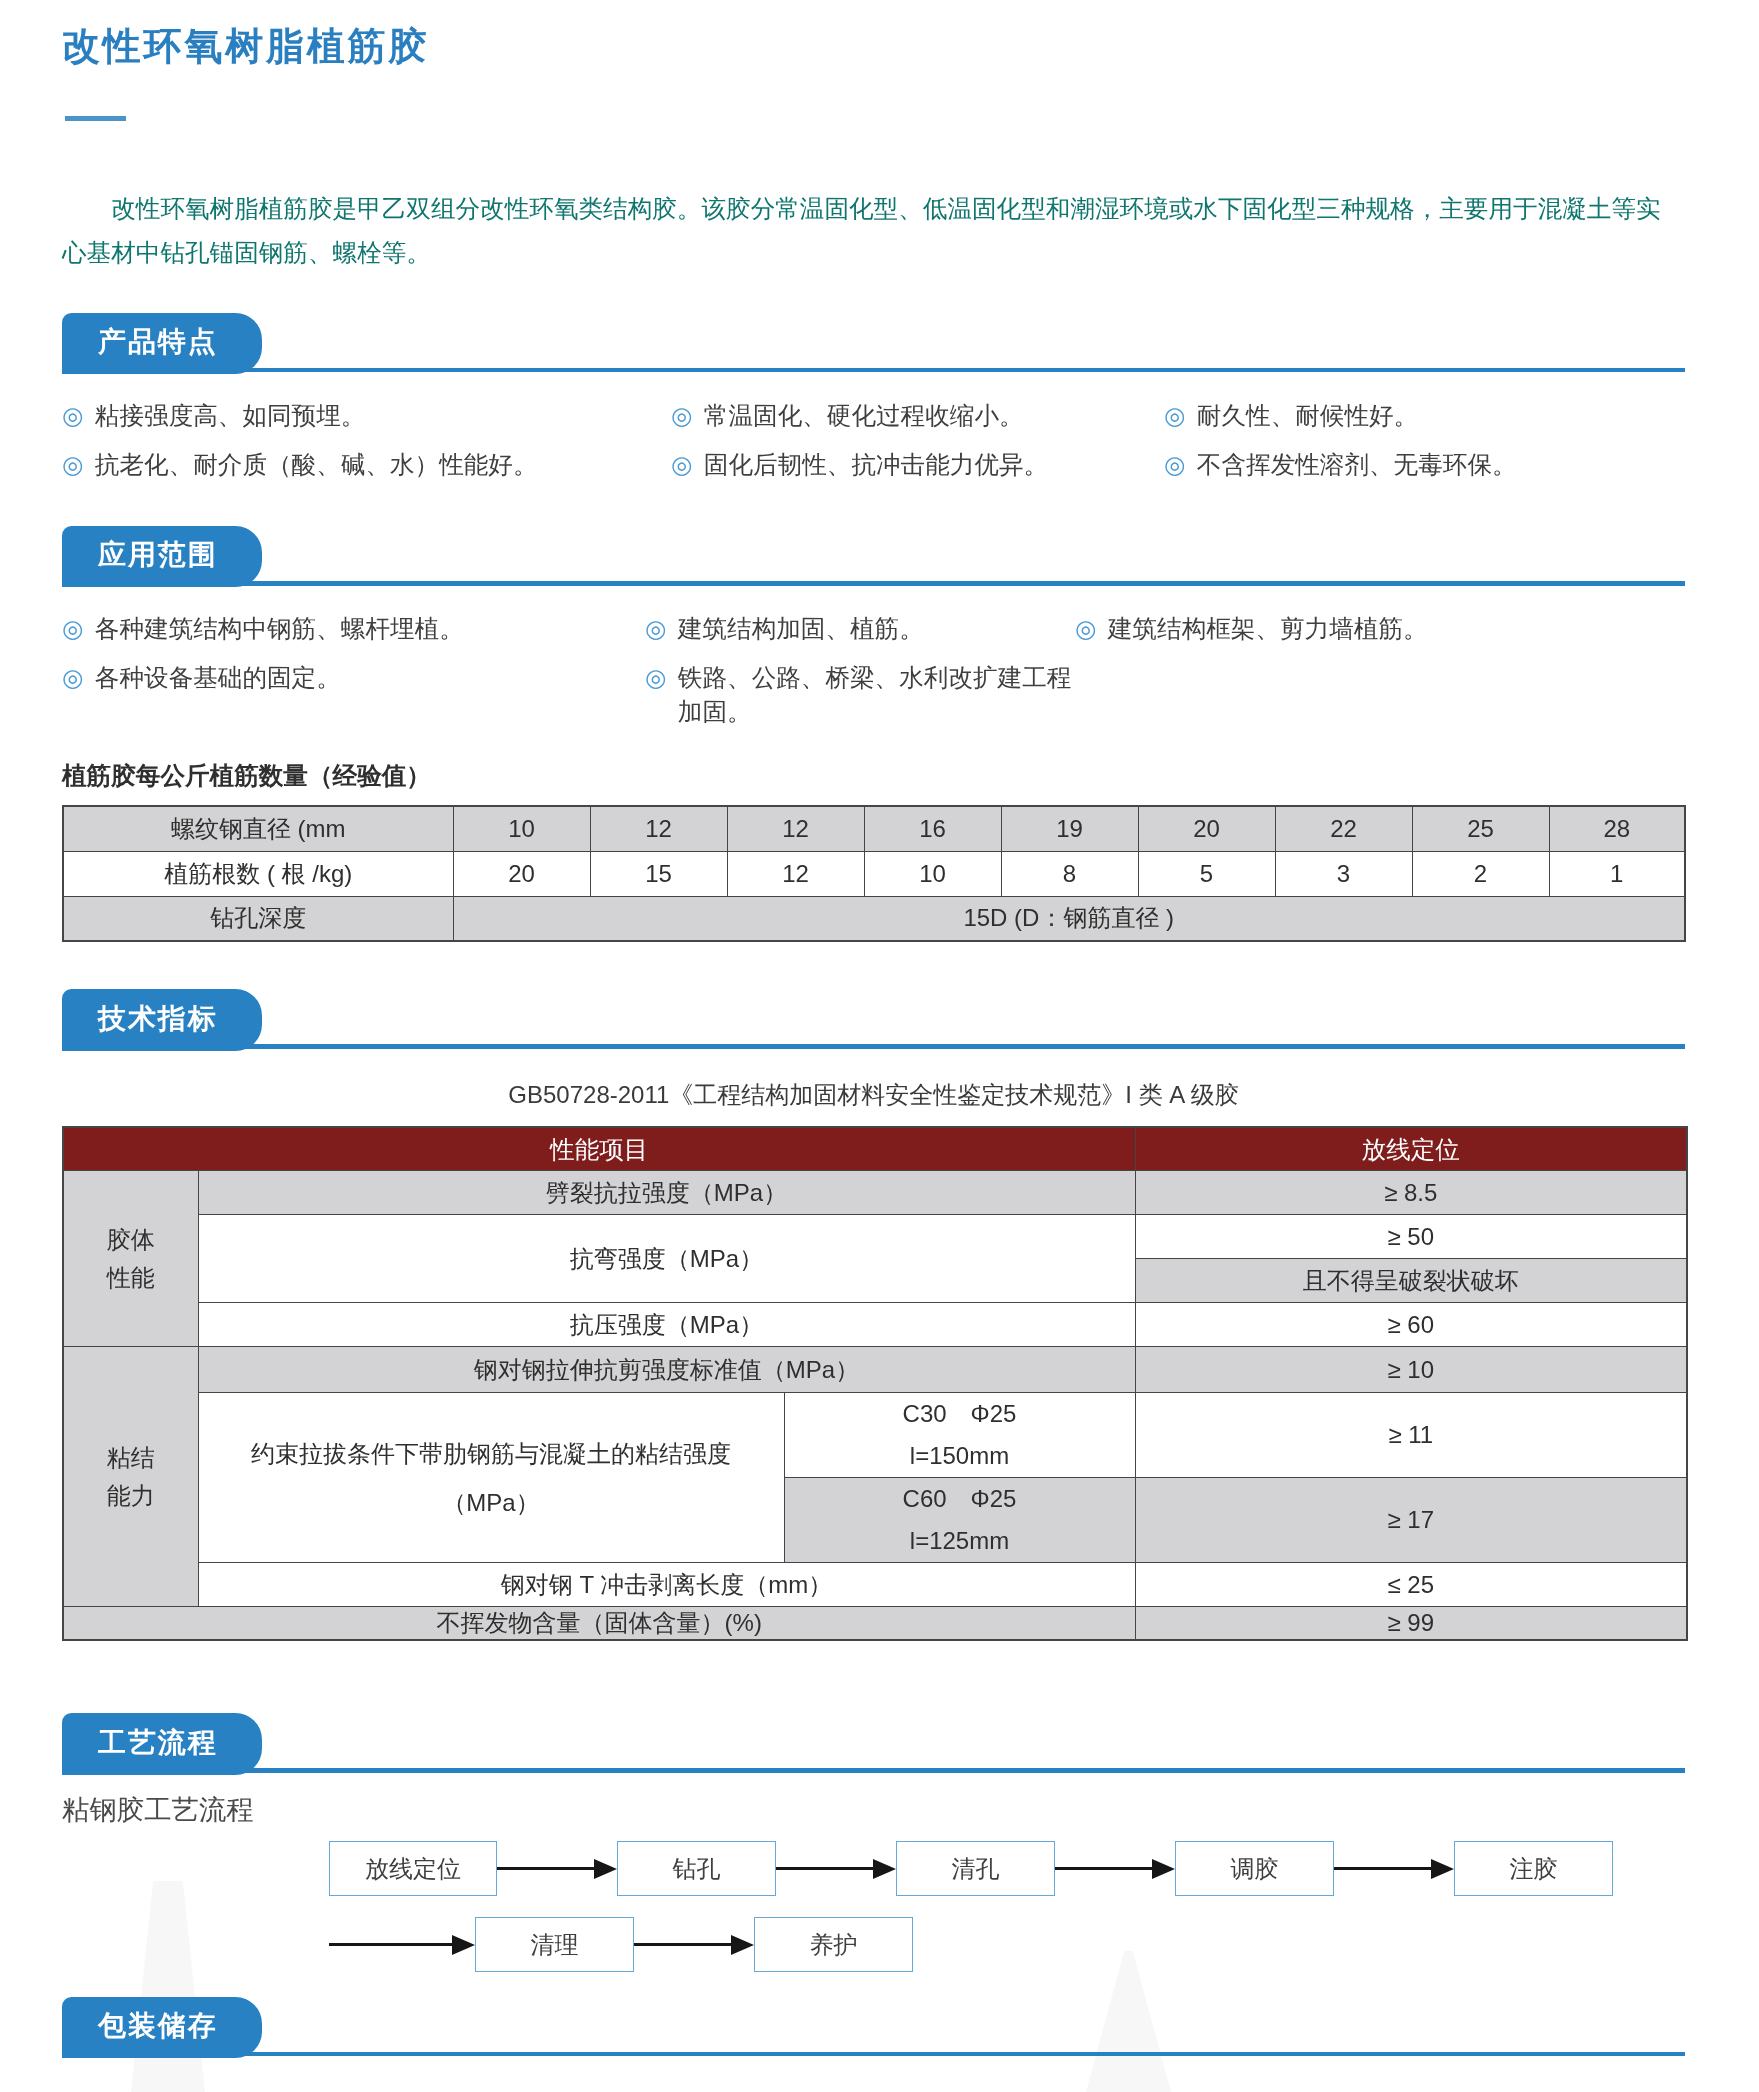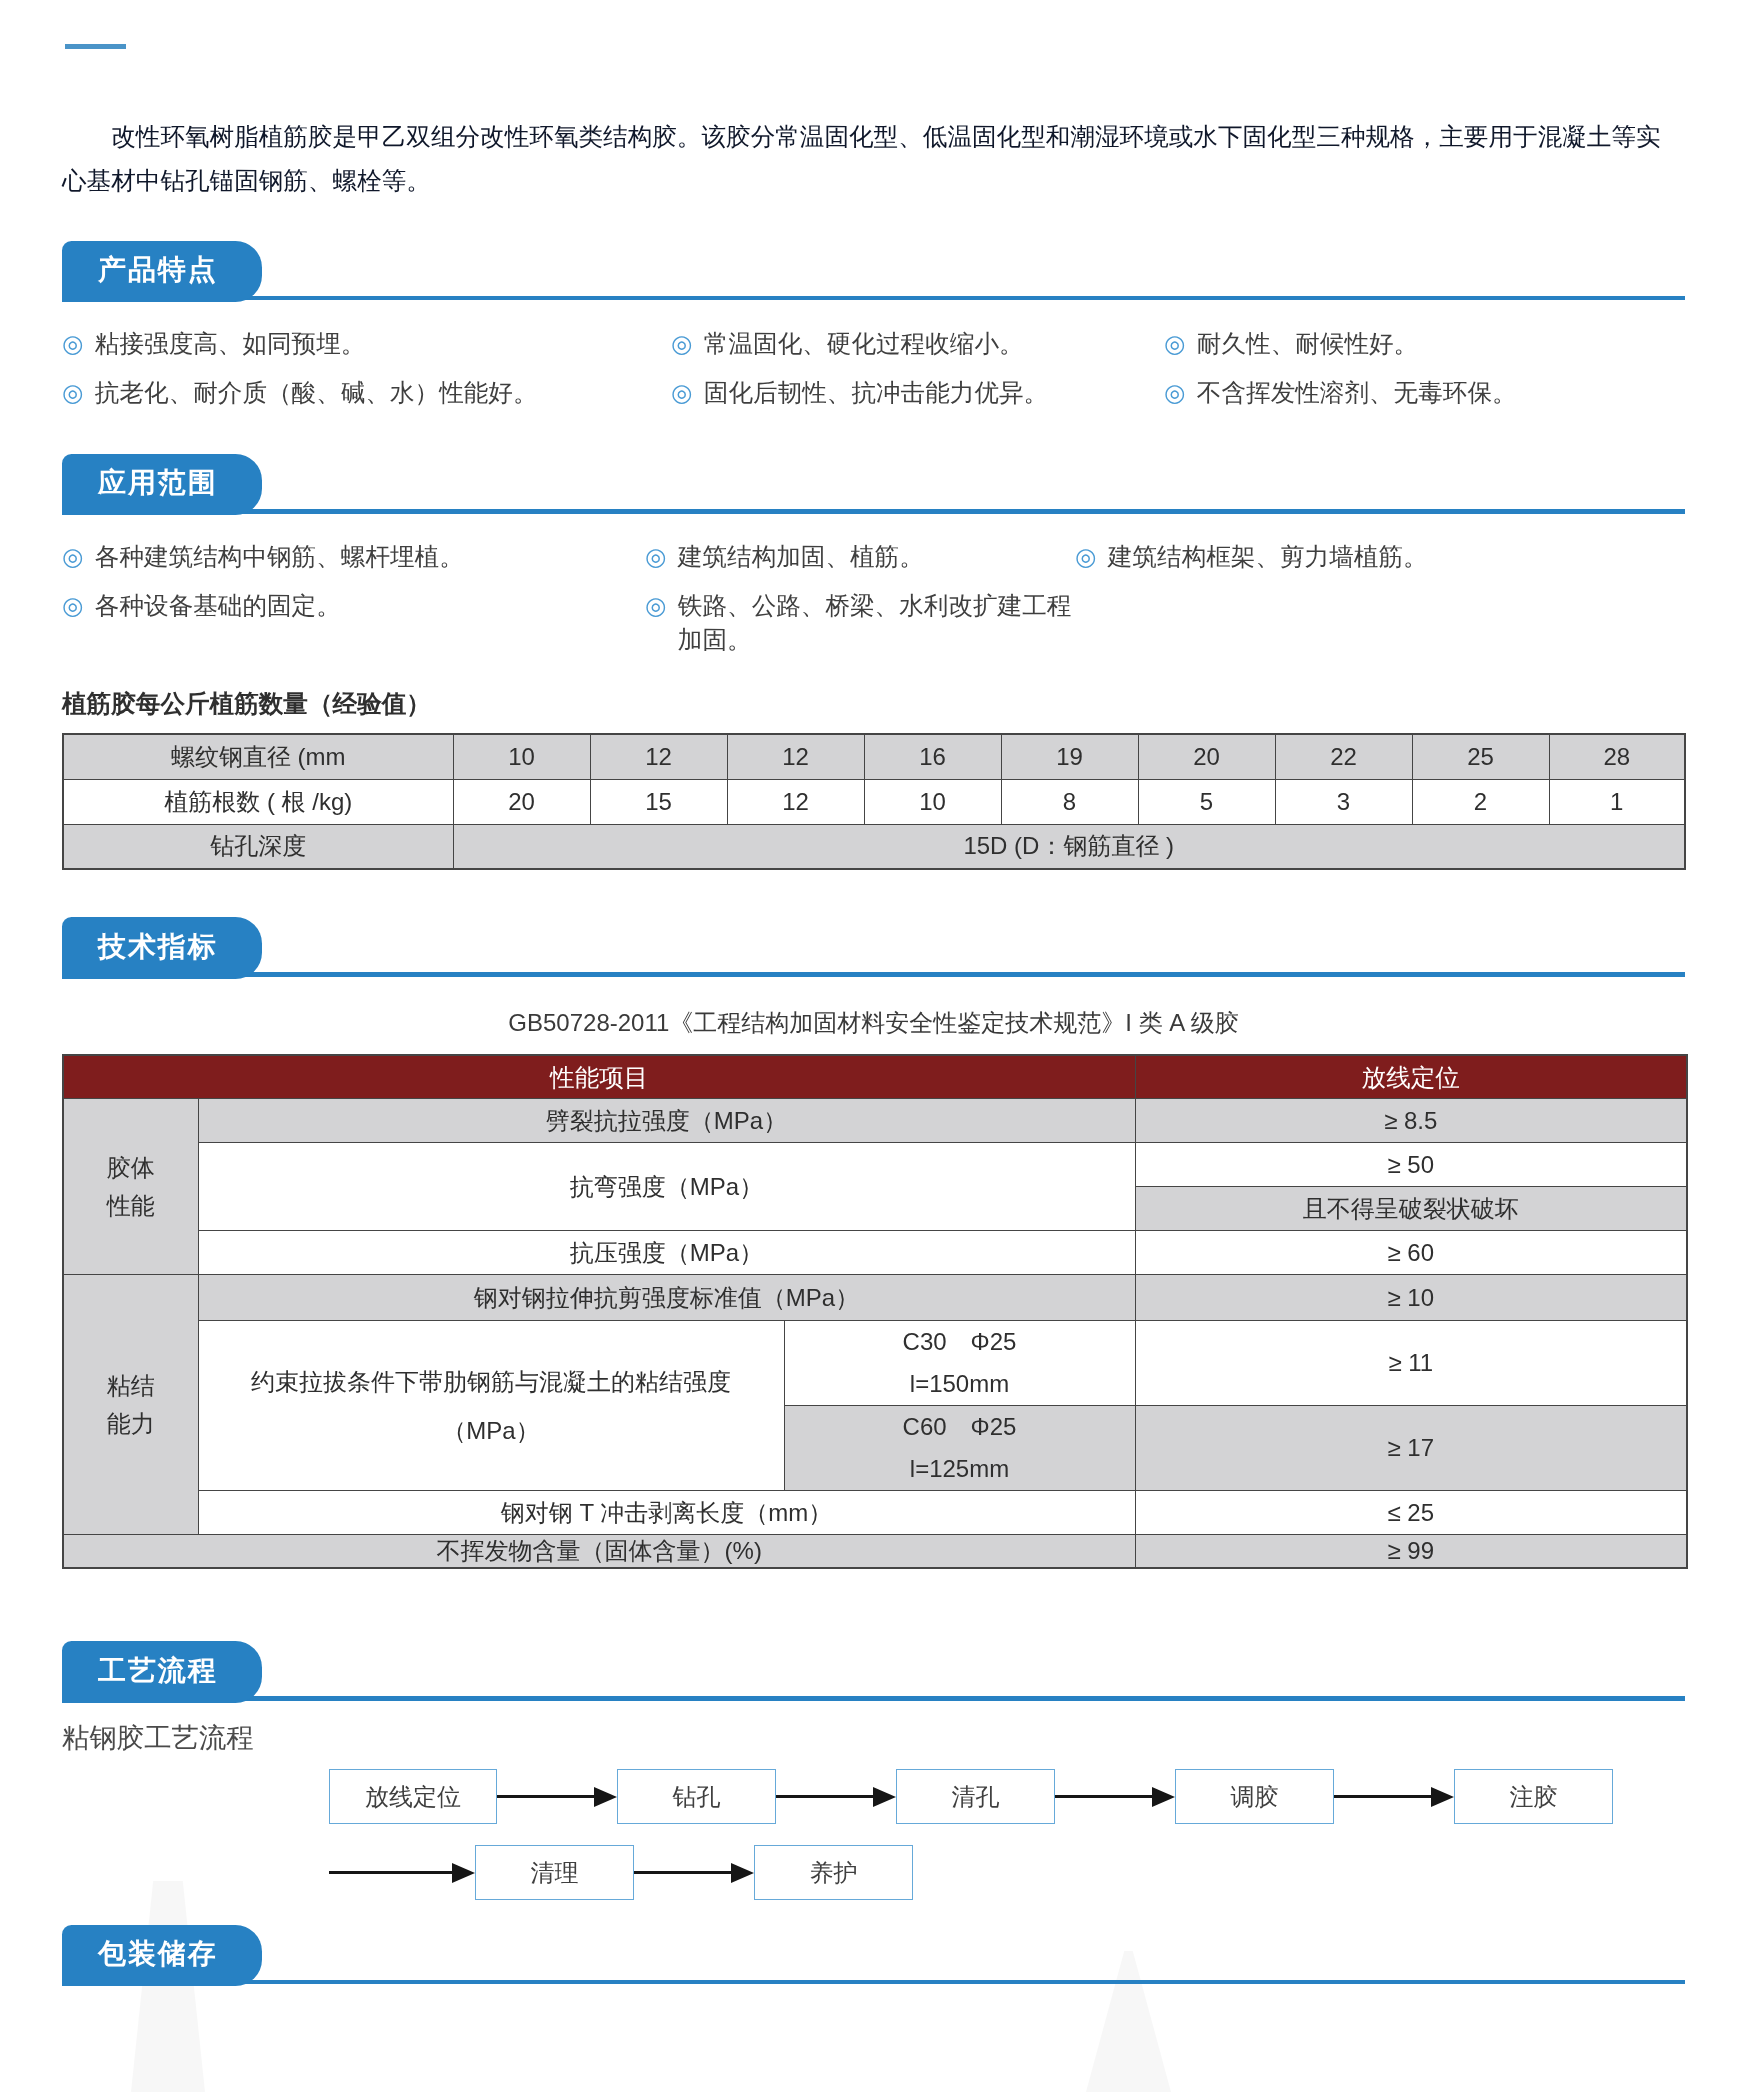--- a/index.html
+++ b/index.html
@@ -8,21 +8,21 @@
     width:1759px; height:2092px; position:relative; overflow:hidden;
     font-family:"Liberation Sans","DejaVu Sans",sans-serif; color:#3c3c3c;
   }
   .content { position:relative; padding:0 74px 0 62px; z-index:2; }
 
   
   .page-title { padding-top:21px; font-size:38px; font-weight:bold; color:#2a7fc0; letter-spacing:2.8px; }
   .title-underline { width:61px; height:4.7px; background:#4a94c8; margin:44px 0 0 2.8px; }
 
   
-  .intro { margin-top:66px; font-size:24.6px; line-height:44px; color:#0f172a; text-indent:2em; }
+  .intro { margin-top:66px; font-size:24.6px; line-height:44px; color:#0f766e; text-indent:2em; }
 
   
   .section-head { position:relative; }
   .banner {
     position:relative; z-index:1; display:inline-block;
     background:#2781c3; color:#ffffff; font-weight:bold; font-size:28px;
     letter-spacing:1.9px; padding:10.4px 44px 13.2px 36px;
     border-radius:9.5px 26.5px 26.5px 0;
   }
   .rule { position:absolute; left:0; right:0; bottom:1.9px; height:4.7px; background:#2781c3; z-index:0; }
@@ -76,20 +76,21 @@
   .wm2 { left:1086px; top:1951px; width:85px; height:141px; clip-path:polygon(45% 0,55% 0,100% 100%,0 100%); }
 </style>
 </head>
 <body>
 
 <div class="watermark wm1"></div>
 <div class="watermark wm2"></div>
 
 <div class="content">
 
+  <div class="page-title">改性环氧树脂植筋胶</div>
   <div class="title-underline"></div>
 
   <p class="intro">改性环氧树脂植筋胶是甲乙双组分改性环氧类结构胶。该胶分常温固化型、低温固化型和潮湿环境或水下固化型三种规格，主要用于混凝土等实心基材中钻孔锚固钢筋、螺栓等。</p>
 
   <div class="section-head" style="margin-top:38px;">
     <div class="banner">
       <span>产品特点</span>
     </div>
     <div class="rule"></div>
   </div>

